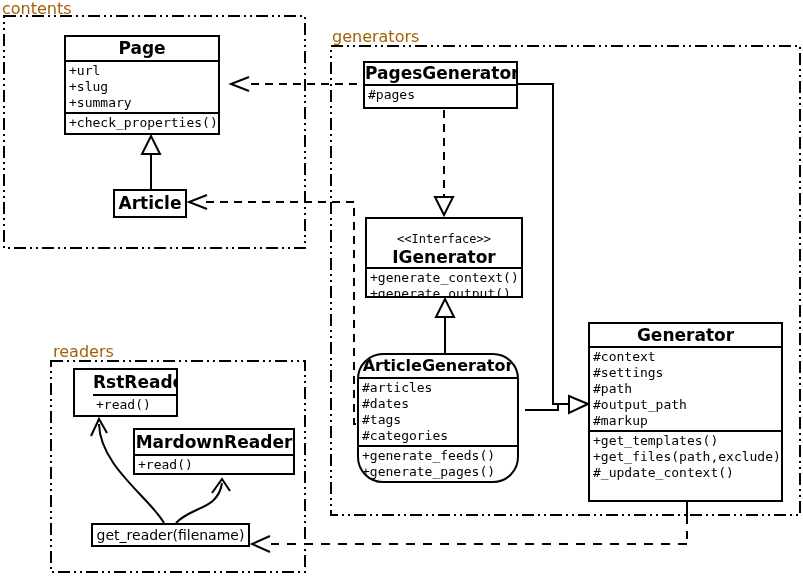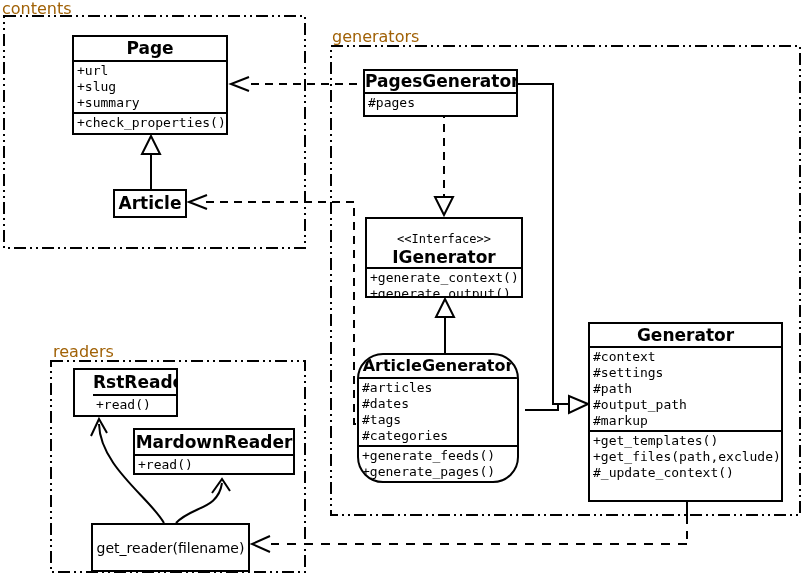--- a/index.html
+++ b/index.html
@@ -74,37 +74,37 @@
     <polyline points="91,436 99,419 107,433" fill="none" stroke="#000" stroke-width="2"></polyline>
 
     <path d="M 176,523 C 192,506 218,510 222,483" fill="none" stroke="#000" stroke-width="2"></path>
     <polyline points="212,493 222,479 230,491" fill="none" stroke="#000" stroke-width="2"></polyline>
   </svg>
 
   <div class="pkg-label" style="left:2px; top:1px;">contents</div>
   <div class="pkg-label" style="left:332px; top:29px;">generators</div>
   <div class="pkg-label" style="left:53px; top:344px;text-align:center;">readers</div>
 
-  <div class="uml-class" style="left:72px; top:35px; width:156px; height:100px;">
+  <div class="uml-class" style="left:64px; top:35px; width:156px; height:100px;">
     <div class="uml-title" style="line-height:23px; font-size:17px;">Page</div>
     <div class="uml-sec">
       <div class="uml-row">+url</div>
       <div class="uml-row">+slug</div>
       <div class="uml-row">+summary</div>
     </div>
     <div class="uml-sec">
       <div class="uml-row">+check_properties()</div>
     </div>
   </div>
 
   <div class="uml-class" style="left:113px; top:189px; width:74px; height:29px;">
     <div class="uml-title" style="line-height:24px; font-size:17px;">Article</div>
   </div>
 
-  <div class="uml-class" style="left:363px; top:61px; width:155px; height:48px;margin-top:8px;">
+  <div class="uml-class" style="left:363px; top:61px; width:155px; height:48px;">
     <div class="uml-title" style="line-height:21px; font-size:17px;">PagesGenerator</div>
     <div class="uml-sec">
       <div class="uml-row">#pages</div>
     </div>
   </div>
 
   <div class="uml-class" style="left:365px; top:217px; width:158px; height:81px;">
     <div class="uml-stereotype" style="padding-top:12px;">&lt;&lt;Interface&gt;&gt;</div>
     <div class="uml-title" style="line-height:20px; font-size:17px;">IGenerator</div>
     <div class="uml-sec">
@@ -150,17 +150,17 @@
     </div>
   </div>
 
   <div class="uml-class" style="left:133px; top:428px; width:162px; height:47px;">
     <div class="uml-title" style="line-height:24px; font-size:17px;">MardownReader</div>
     <div class="uml-sec">
       <div class="uml-row">+read()</div>
     </div>
   </div>
 
-  <div class="plain-box" style="left:91px; top:523px; width:159px; height:49px;">
+  <div class="plain-box" style="left:91px; top:523px; width:159px; height:24px;">
     <span>get_reader(filename)</span>
   </div>
 
 </div>
 
 </body></html>

